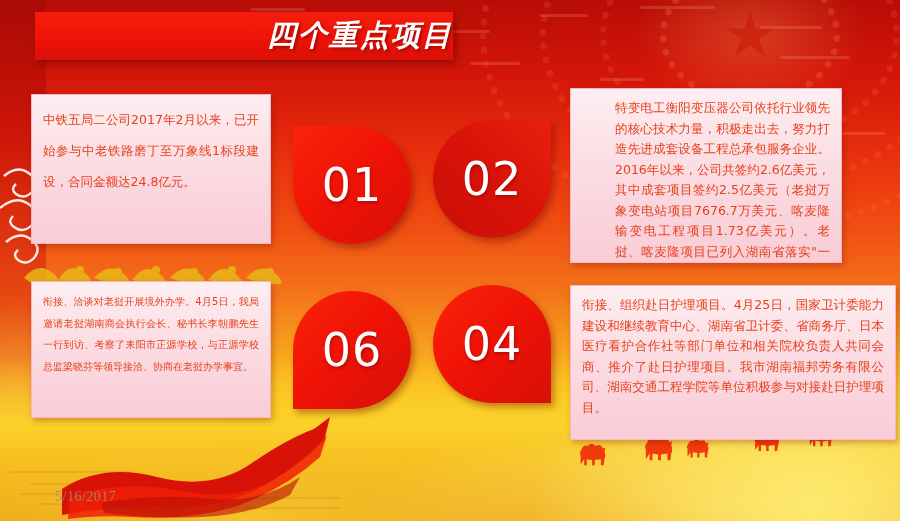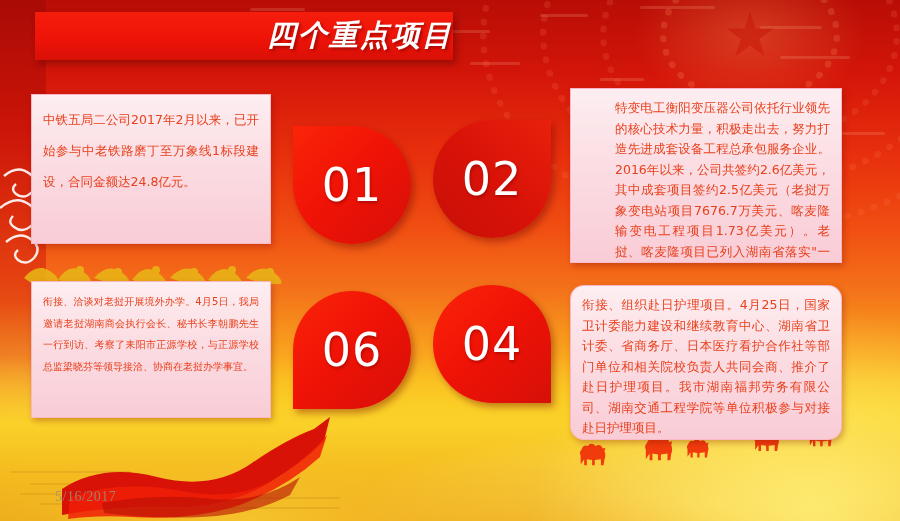--- a/index.html
+++ b/index.html
@@ -142,21 +142,21 @@
 
   #panel-1 { left:31px;  top:94px;  width:240px; height:150px; }
   #panel-1 p { font-size:12.5px; line-height:31px; }
 
   #panel-3 { left:31px;  top:281px; width:240px; height:137px; }
   #panel-3 p { font-size:10px; line-height:21.5px; }
 
   #panel-2 { left:570px; top:88px;  width:272px; height:175px; }
   #panel-2 p { font-size:12.5px; line-height:20.5px;margin-left:33px; }
 
-  #panel-4 { left:570px; top:285px; width:272px; height:155px;border-radius:14px; }
+  #panel-4 { left:570px; top:285px; width:326px; height:155px; }
   #panel-4 p { font-size:12.5px; line-height:20.5px; }
 
   
   .badge {
     position:absolute; width:118px; height:118px;
     background:linear-gradient(135deg,#fb2408 0%,#ef1206 48%,#d61008 100%);
     box-shadow:3px 4px 7px rgba(110,5,0,.40);
     display:flex; align-items:center; justify-content:center;
     color:#ffffff;
     font-family:"DejaVu Sans", sans-serif;

